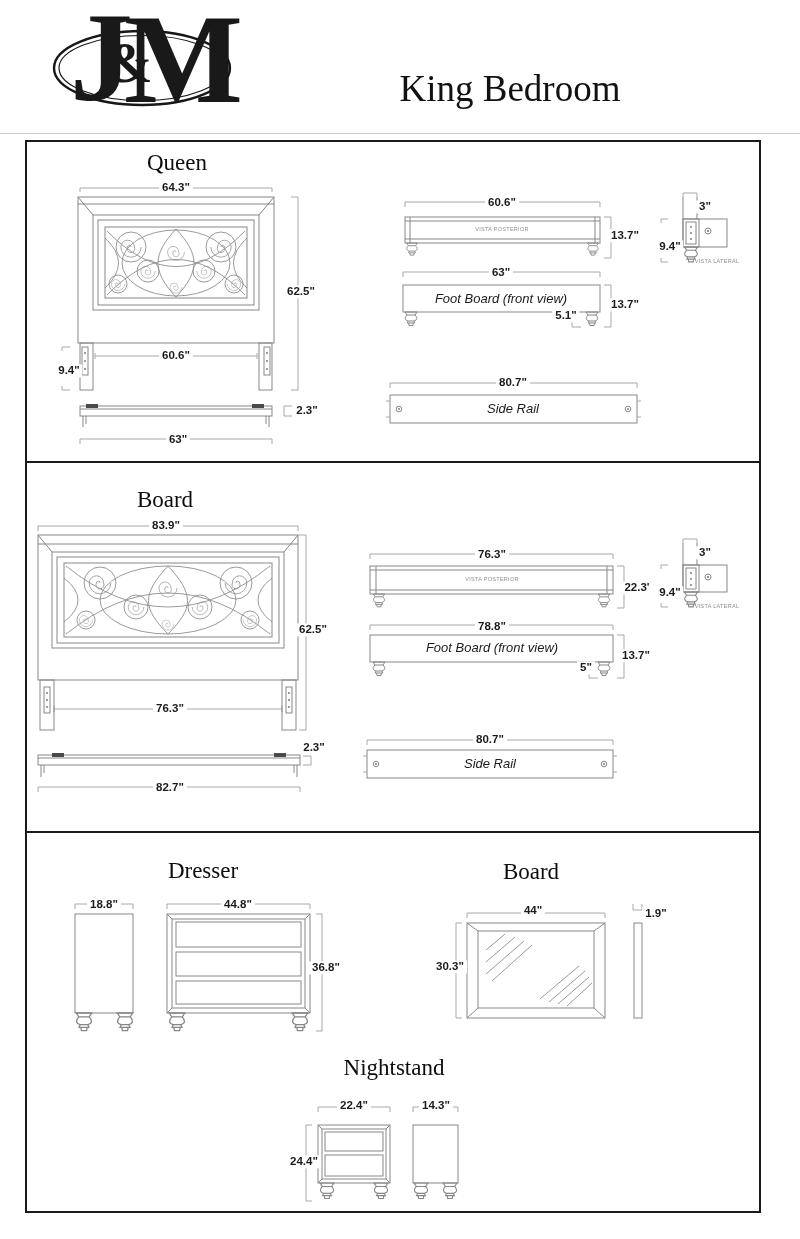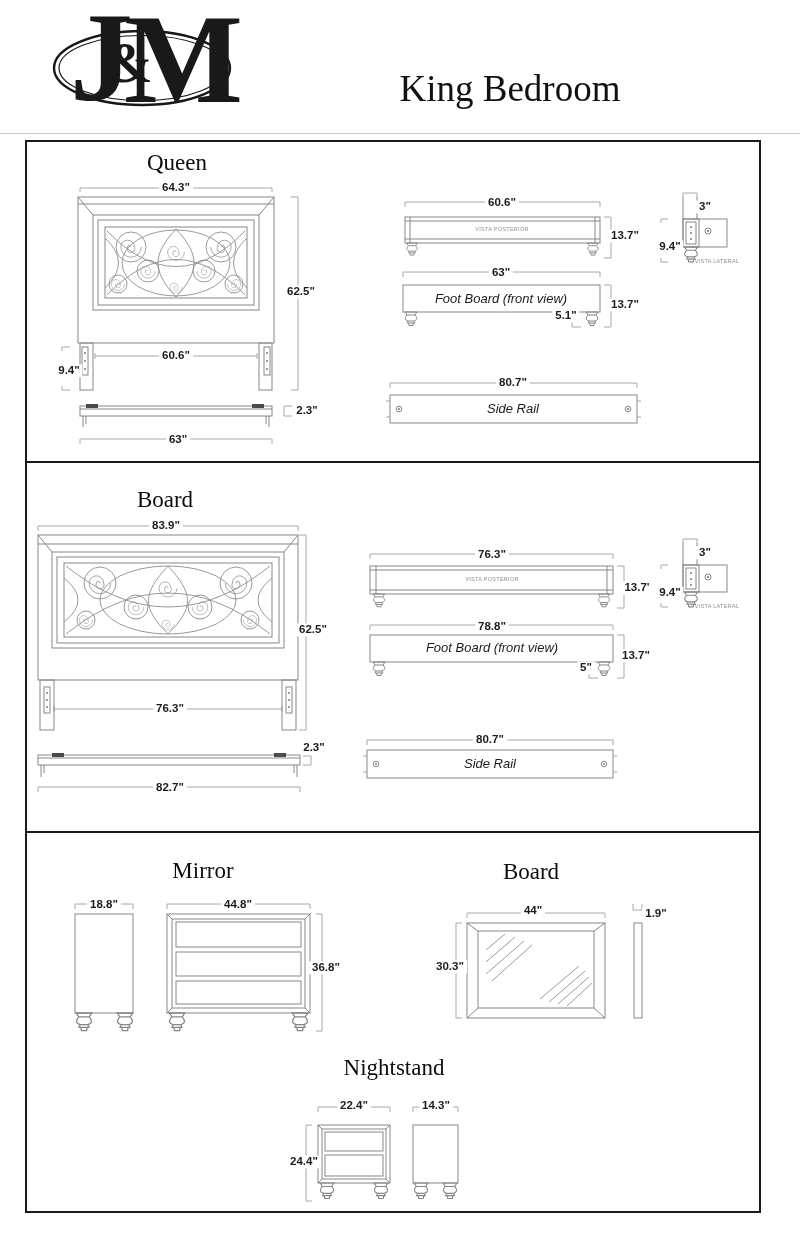--- a/index.html
+++ b/index.html
@@ -340,33 +340,33 @@
   <div class="lbl" style="left:513px;top:383px">80.7"</div>
   <div class="lbl plain" style="left:513px;top:409px">Side Rail</div>
 
   <div class="sec-title" style="left:165px;top:500px">Board</div>
   <div class="lbl" style="left:166px;top:526px">83.9"</div>
   <div class="lbl" style="left:313px;top:630px">62.5"</div>
   <div class="lbl" style="left:170px;top:709px">76.3"</div>
   <div class="lbl" style="left:314px;top:748px">2.3"</div>
   <div class="lbl" style="left:170px;top:788px">82.7"</div>
   <div class="lbl" style="left:492px;top:555px">76.3"</div>
-  <div class="lbl" style="left:637px;top:588px">13.7'</div>
+  <div class="lbl" style="left:637px;top:588px">22.3'</div>
   <div class="lbl tiny" style="left:492px;top:579px">VISTA POSTERIOR</div>
   <div class="lbl" style="left:492px;top:627px">78.8"</div>
   <div class="lbl plain" style="left:492px;top:648px">Foot Board (front view)</div>
   <div class="lbl" style="left:636px;top:656px">13.7"</div>
   <div class="lbl" style="left:586px;top:668px">5"</div>
   <div class="lbl" style="left:705px;top:553px">3"</div>
   <div class="lbl" style="left:670px;top:593px">9.4"</div>
   <div class="lbl tiny" style="left:717px;top:606px">VISTA LATERAL</div>
   <div class="lbl" style="left:490px;top:740px">80.7"</div>
   <div class="lbl plain" style="left:490px;top:764px">Side Rail</div>
 
-  <div class="sec-title" style="left:203px;top:871px">Mirror</div>
+  <div class="sec-title" style="left:203px;top:871px">Dresser</div>
   <div class="lbl" style="left:104px;top:905px">18.8"</div>
   <div class="lbl" style="left:238px;top:905px">44.8"</div>
   <div class="lbl" style="left:326px;top:968px">36.8"</div>
 
   <div class="sec-title" style="left:531px;top:872px">Board</div>
   <div class="lbl" style="left:533px;top:911px">44"</div>
   <div class="lbl" style="left:450px;top:967px">30.3"</div>
   <div class="lbl" style="left:656px;top:914px">1.9"</div>
 
   <div class="sec-title" style="left:394px;top:1068px">Nightstand</div>

